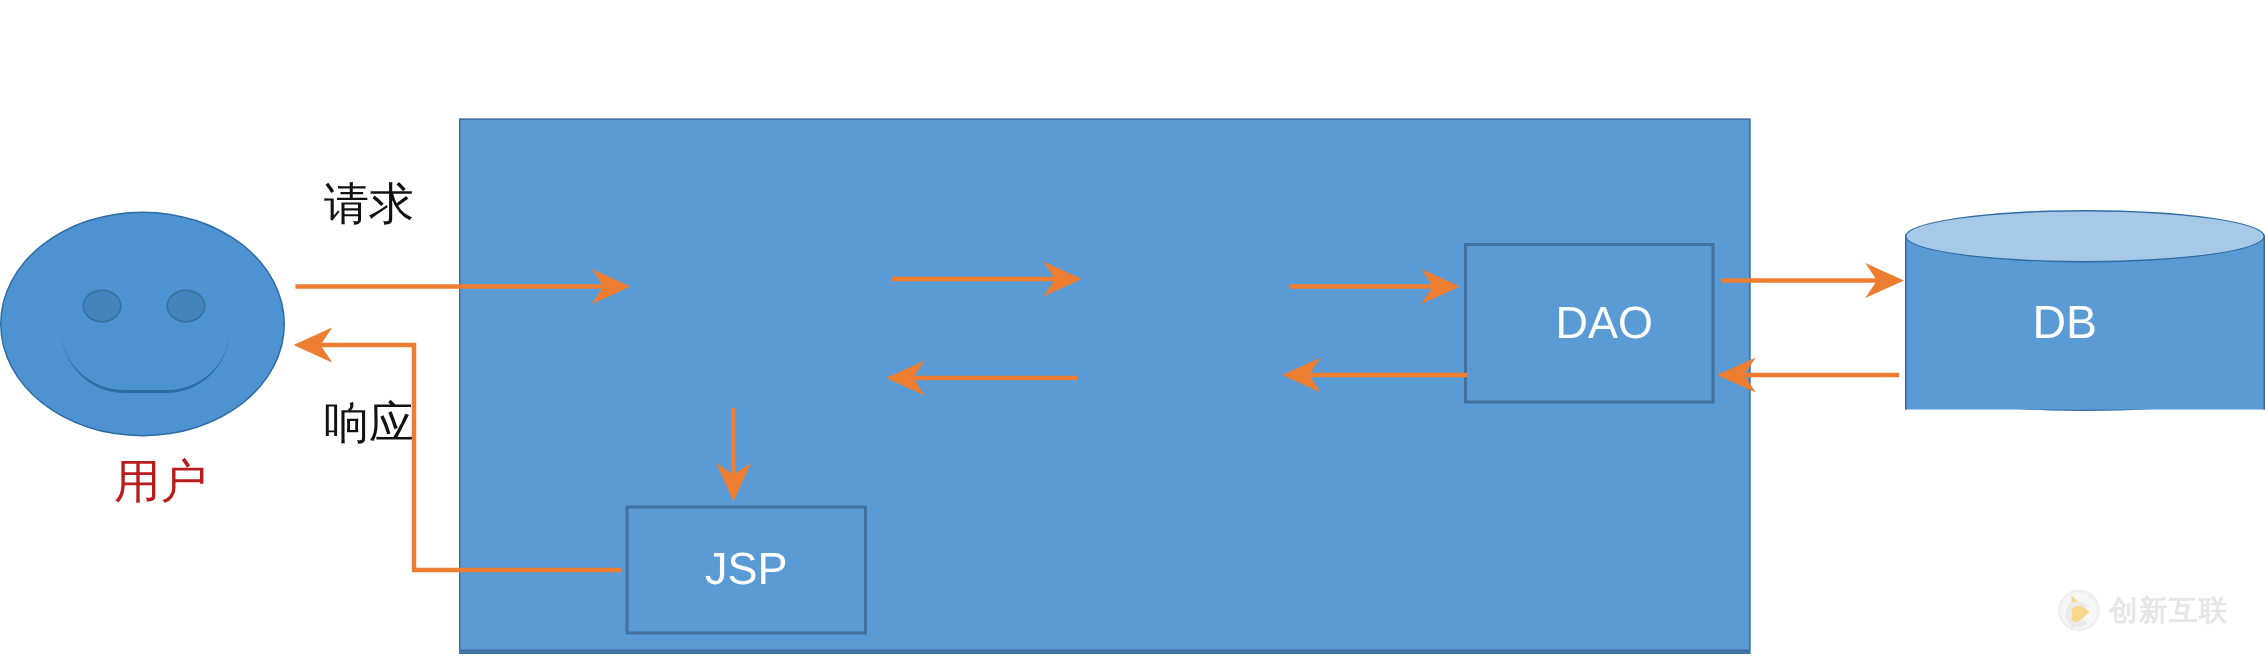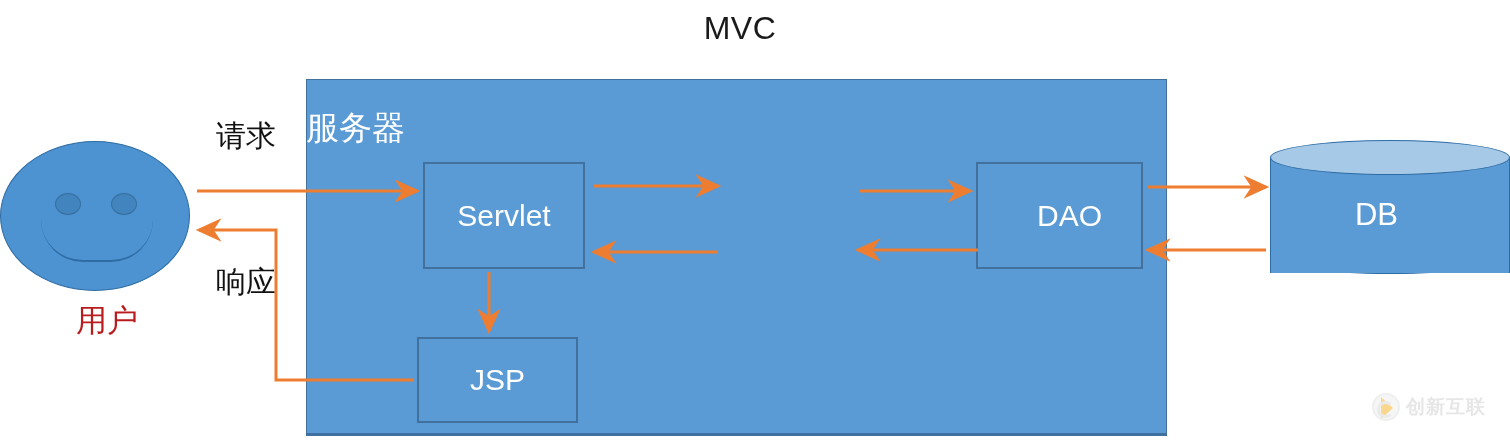--- a/index.html
+++ b/index.html
@@ -41,21 +41,21 @@
     background: #5B9BD5;
     border: 1px solid #41719C;
     box-sizing: border-box;
     box-shadow: 0 -2px 0 0 #3e6f9e inset;
   }
   .server-label {
     position: absolute;
     left: 306px;
     top: 106px;
     width: 1042px;
-    text-align: left;
+    text-align: right;
     font-size: 33px;
     color: #ffffff;
     font-family: "Liberation Sans", sans-serif;
   }
 
   
   .node-box {
     position: absolute;
     background: #5B9BD5;
     border: 2px solid #41719C;
@@ -232,38 +232,34 @@
     color: #d2d2d2;
     letter-spacing: 1px;
     font-family: "Liberation Sans", sans-serif;
   }
 </style>
 </head>
 <body>
 
 <div id="canvas">
 
-  <div class="diagram-title">MVC</div>
 
   <div class="server-panel"></div>
   <div class="server-label">服务器</div>
 
   <div class="user-face">
     <div class="eye left"></div>
     <div class="eye right"></div>
     <div class="mouth"></div>
   </div>
   <div class="user-label">用户</div>
 
   <div class="flow-label" id="label-request">请求</div>
   <div class="flow-label" id="label-response">响应</div>
 
-  <div class="node-box" id="box-servlet">
-    <span>Servlet</span>
-  </div>
   <div class="node-box" id="box-dao">
     <span>DAO</span>
   </div>
   <div class="node-box" id="box-jsp">
     <span>JSP</span>
   </div>
 
   <div class="db-cyl">
     <div class="db-bottom"></div>
     <div class="db-body"></div>

